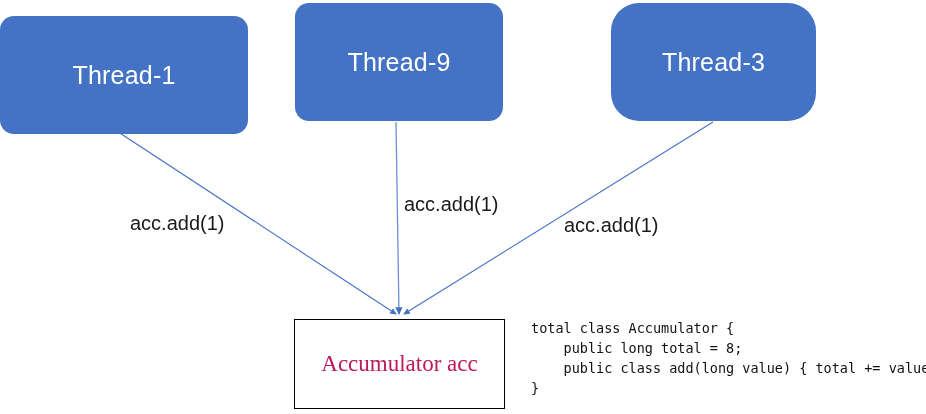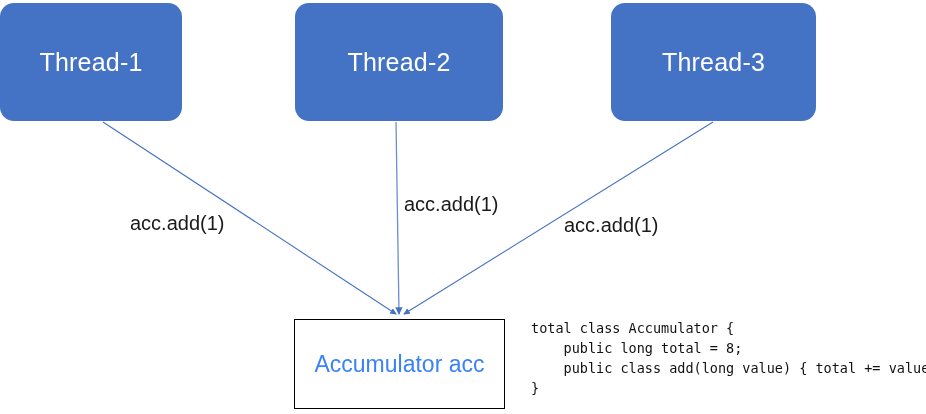--- a/index.html
+++ b/index.html
@@ -21,39 +21,39 @@
     background: #4472C4;
     border-radius: 14px;
     display: flex;
     align-items: center;
     justify-content: center;
     color: #ffffff;
     font-size: 25px;
     font-family: "Liberation Sans", sans-serif;
     letter-spacing: 0.2px;
   }
-  #thread-box-1 { left: 0px;   top: 3px; width: 182px; height: 118px; }
+  #thread-box-1 { left: 0px;   top: 16px; width: 248px; height: 118px; }
   #thread-box-2 { left: 295px; top: 3px; width: 208px; height: 118px; }
-  #thread-box-3 { left: 611px; top: 3px; width: 205px; height: 118px; }
+  #thread-box-3 { left: 611px; top: 3px; width: 205px; height: 118px; border-radius: 28px; }
 
   #accumulator-box {
     position: absolute;
     box-sizing: border-box;
     left: 294px;
     top: 319px;
     width: 211px;
     height: 90px;
     background: #ffffff;
     border: 1.4px solid #000000;
     display: flex;
     align-items: center;
     justify-content: center;
-    color: #3b82f6;
+    color: #be185d;
     font-size: 23px;
-    font-family: Liberation Sans, sans-serif;
+    font-family: Liberation Serif, serif;
   }
 
   #arrow-layer {
     position: absolute;
     left: 0;
     top: 0;
     width: 926px;
     height: 414px;
   }
 
@@ -94,21 +94,21 @@
     <line x1="103" y1="122" x2="396" y2="314" stroke="#4472C4" stroke-width="1.1" marker-end="url(#arrowhead)"></line>
     <line x1="396" y1="122" x2="399" y2="314" stroke="#6C8FD0" stroke-width="1.3" marker-end="url(#arrowhead)"></line>
     <line x1="713" y1="122" x2="404" y2="314" stroke="#4472C4" stroke-width="1.1" marker-end="url(#arrowhead)"></line>
   </svg>
 
   <div class="thread-box" id="thread-box-1">
     <span>Thread-1</span>
   </div>
 
   <div class="thread-box" id="thread-box-2">
-    <span>Thread-2</span>
+    <span>Thread-9</span>
   </div>
 
   <div class="thread-box" id="thread-box-3">
     <span>Thread-3</span>
   </div>
 
   <div class="edge-label" id="edge-label-1">acc.add(1)</div>
   <div class="edge-label" id="edge-label-2">acc.add(1)</div>
   <div class="edge-label" id="edge-label-3">acc.add(1)</div>
 

